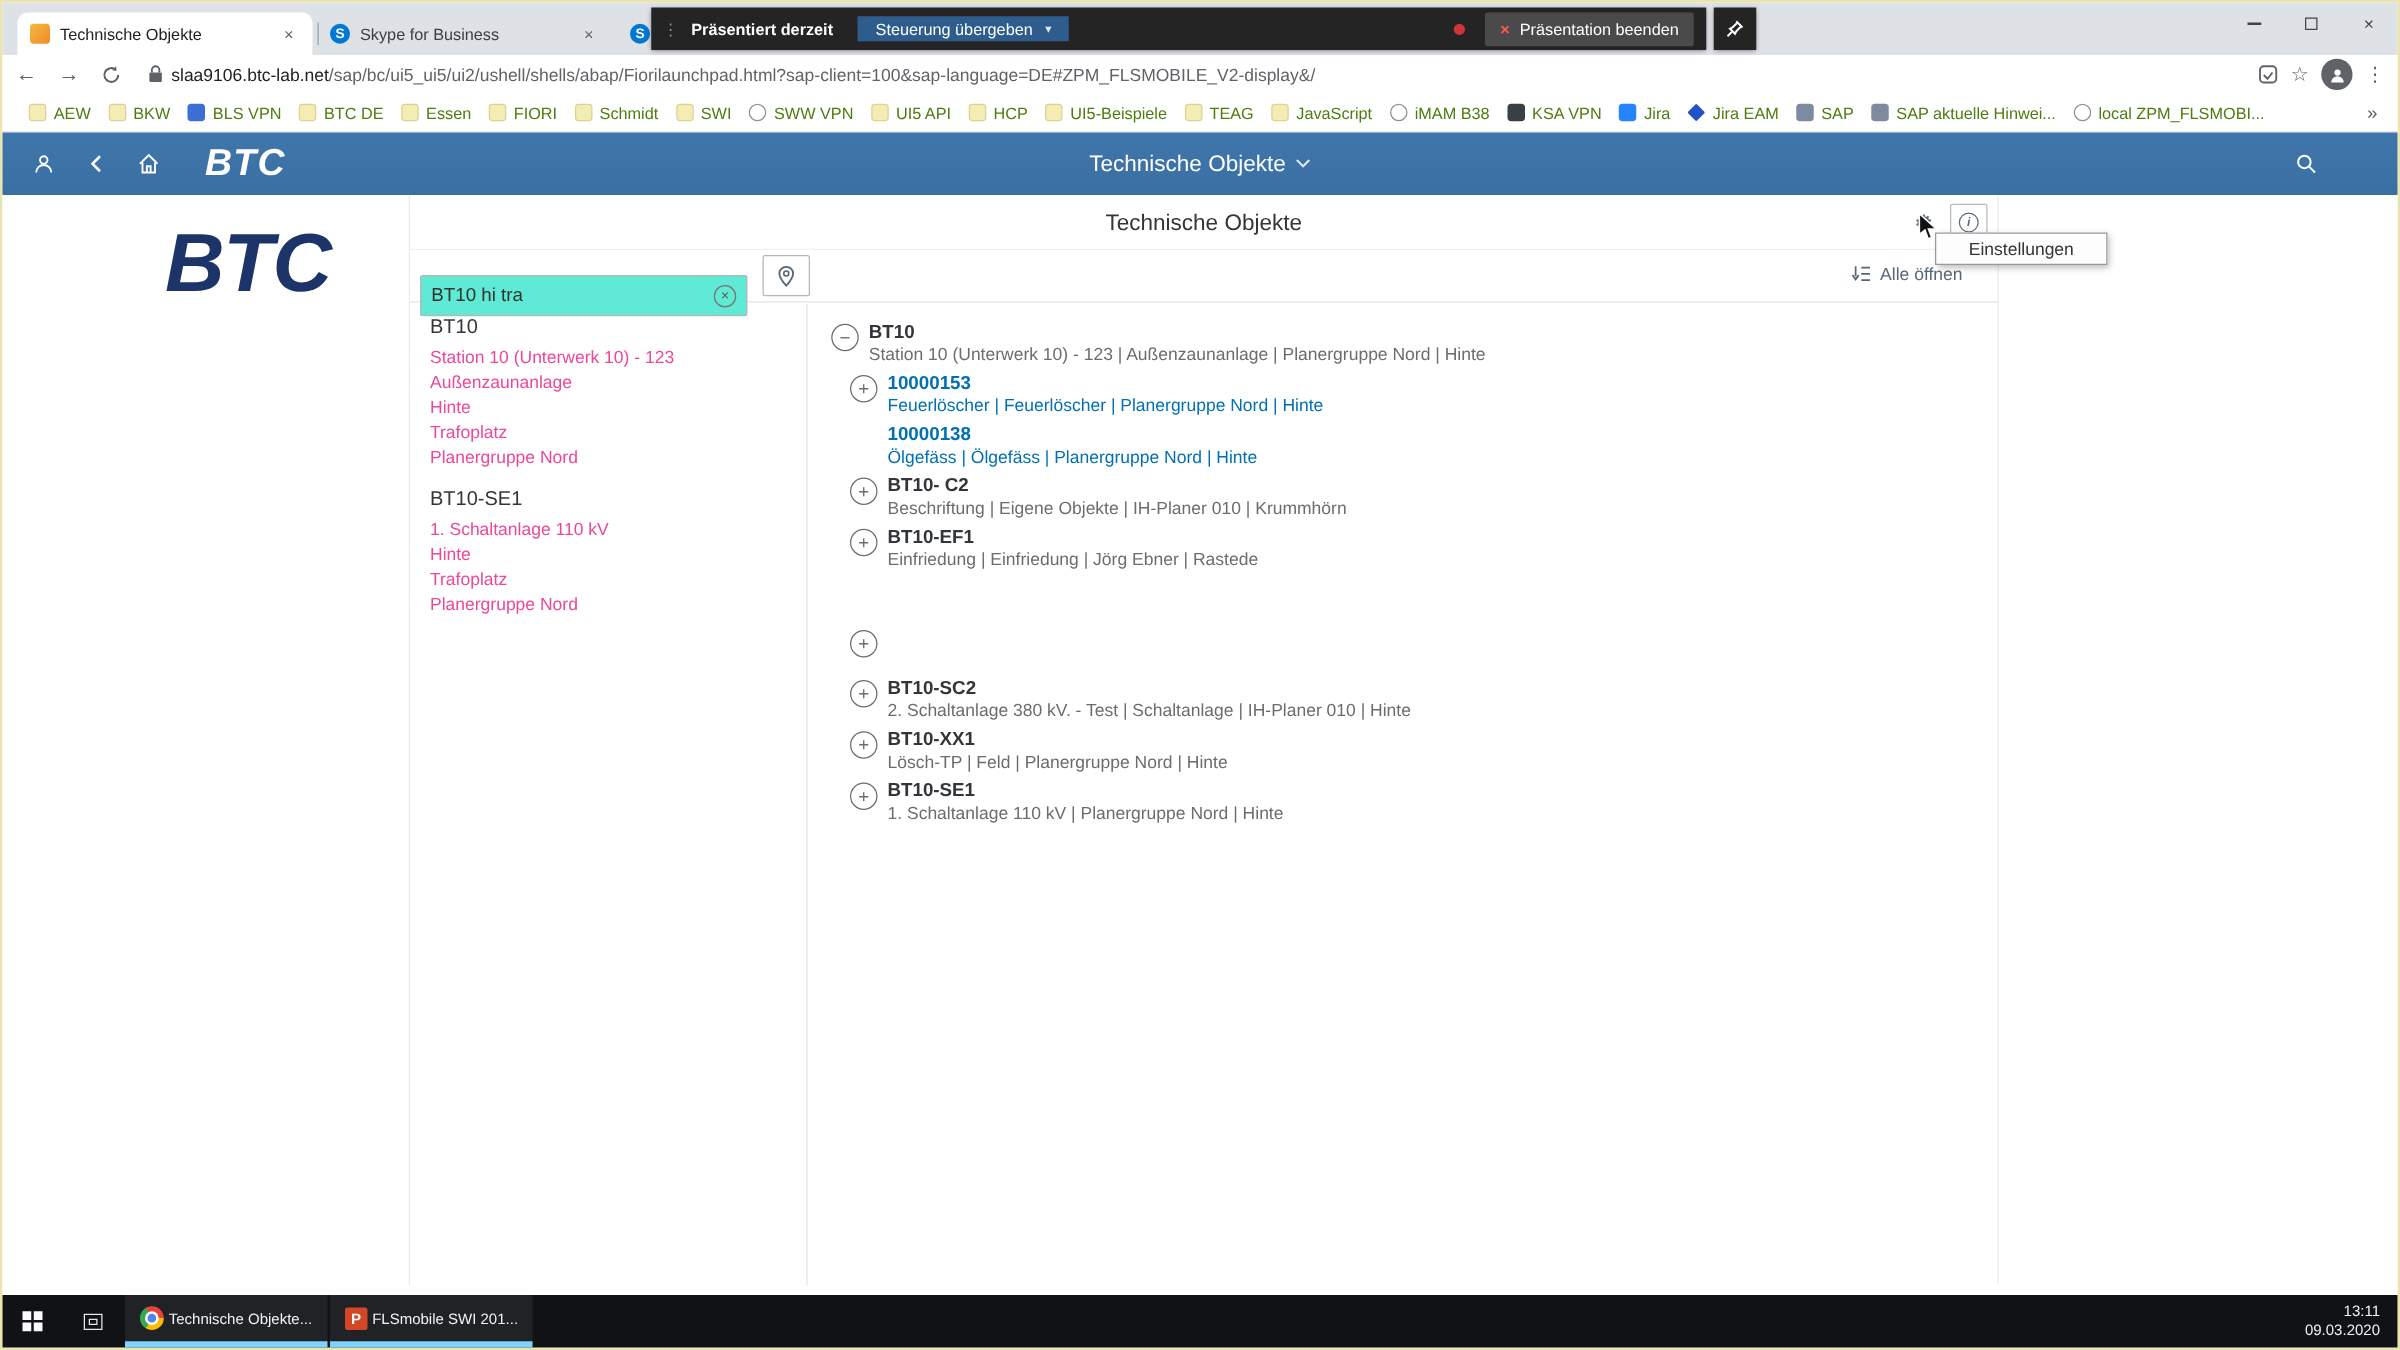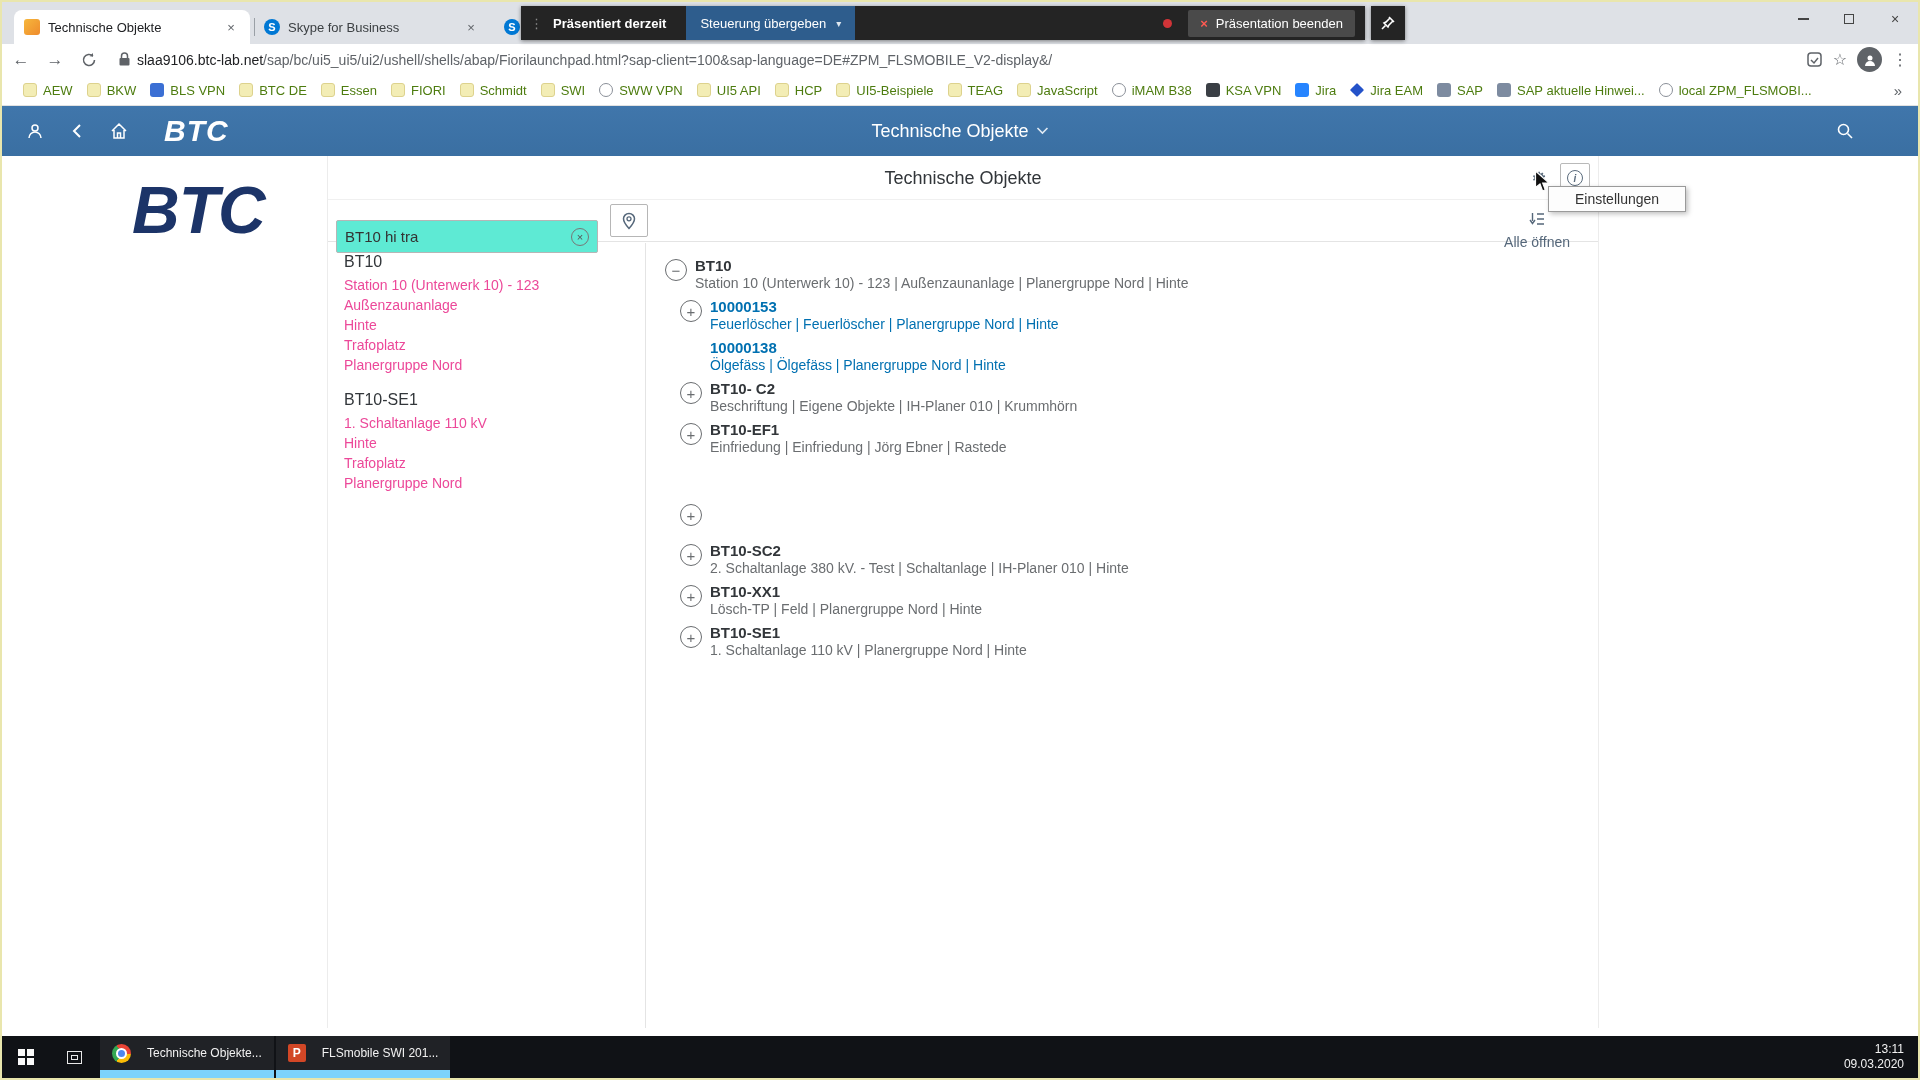--- a/index.html
+++ b/index.html
@@ -20,21 +20,21 @@
   .tab-close { width:18px; height:18px; border-radius:50%; display:flex; align-items:center; justify-content:center; color:#5f6368; font-size:13px; margin-left:6px; flex:none; }
   .win-controls { position:absolute; right:0; top:0; height:34px; display:flex; }
   .wc { width:46px; height:34px; display:flex; align-items:center; justify-content:center; color:#444; font-size:14px; }
   .wc .maxbox { width:10px; height:10px; border:1.4px solid #444; }
   .wc .minline { width:11px; height:1.6px; background:#444; }
 
   
   .skype-bar { position:absolute; left:519px; top:4px; width:844px; height:34px; background:#242424; display:flex; align-items:center; z-index:30; box-shadow:0 1px 4px rgba(0,0,0,.45); color:#fff; font-size:13px; }
   .sk-grip { color:#8b8b8b; margin:0 10px 0 9px; font-size:13px; }
   .sk-label { font-weight:bold; }
-  .sk-transfer { margin-left:20px; height:34px; background:#2e5d8d; display:flex; align-items:center; gap:10px; padding:0 14px; }
+  .sk-transfer { margin-left:20px; height:20px; background:#2e5d8d; display:flex; align-items:center; gap:10px; padding:0 14px; }
   .sk-caret { font-size:10px; color:#dfe8f0; }
   .sk-spacer { flex:1; }
   .sk-dot { width:9px; height:9px; border-radius:50%; background:#d13438; margin-right:16px; flex:none; }
   .sk-end { display:flex; align-items:center; gap:8px; background:#4a4a4a; height:27px; padding:0 12px; margin-right:10px; border-radius:2px; }
   .sk-end-x { color:#ff5a52; font-weight:bold; font-size:13px; }
   .sk-pin-box { position:absolute; left:1369px; top:4px; width:34px; height:34px; background:#242424; display:flex; align-items:center; justify-content:center; z-index:30; box-shadow:0 1px 4px rgba(0,0,0,.45); }
 
   
   .addr { position:absolute; left:0; top:42px; right:0; height:31px; background:#fff; display:flex; align-items:center; }
   .nav-ic { width:30px; height:28px; display:flex; align-items:center; justify-content:center; color:#5f6368; font-size:17px; margin-left:4px; }
@@ -77,21 +77,21 @@
   .sub-actions { position:absolute; right:8px; top:7px; display:flex; gap:6px; }
   .icon-btn { width:30px; height:30px; display:flex; align-items:center; justify-content:center; border-radius:2px; }
   .icon-btn.gear { color:#5a6b7c; font-size:17px; }
   .icon-btn.info { border:1px solid #b9b9b9; }
   .info-cir { width:16px; height:16px; border:1.5px solid #5a6b7c; border-radius:50%; color:#5a6b7c; font-size:10px; font-weight:bold; display:flex; align-items:center; justify-content:center; font-style:italic; }
   .toolbar { position:relative; height:42px; border-bottom:1px solid #e4e4e4; }
   .search-box { position:absolute; left:8px; top:20px; width:262px; height:33px; border:1px solid #b6b6b6; border-radius:2px; display:flex; align-items:center; padding:0 8px; background:#5eead4; }
   .search-box input { border:none; outline:none; flex:1; font-size:15px; color:#333; font-family:"Liberation Sans", sans-serif; background:transparent; }
   .clear-cir { width:18px; height:18px; border:1px solid #777; border-radius:50%; color:#555; font-size:11px; display:flex; align-items:center; justify-content:center; flex:none; }
   .geo-btn { position:absolute; left:282px; top:4px; width:38px; height:33px; border:1px solid #b6b6b6; border-radius:2px; display:flex; align-items:center; justify-content:center; background:#fff; }
-  .open-all { position:absolute; right:28px; top:11px; display:flex; align-items:center; gap:7px; color:#55677a; font-size:14px;flex-direction:column; }
+  .open-all { position:absolute; right:28px; top:11px; display:flex; align-items:center; gap:7px; color:#55677a; font-size:14px; }
 
   
   .left-col { position:absolute; left:0; top:87px; bottom:0; width:318px; border-right:1px solid #e4e4e4; padding:10px 16px; }
   .litem { margin-bottom:16px; }
   .litem-title { font-size:16px; color:#32363a; margin-bottom:4px; }
   .litem-line { font-size:14px; color:#ec4899; line-height:20px; }
 
   
   .tree { position:absolute; left:319px; top:87px; right:0; bottom:0; padding:14px 0 0 18px; overflow:hidden; }
   .trow { display:flex; align-items:flex-start; margin-bottom:6px; min-height:34px; }
@@ -106,21 +106,21 @@
   .tooltip { position:absolute; left:1546px; top:30px; background:#fdfdfd; border:1px solid #9a9a9a; box-shadow:2px 2px 5px rgba(0,0,0,.25); padding:4px 26px; font-size:14px; color:#333; z-index:40; white-space:nowrap; }
   .cursor { position:absolute; left:1532px; top:14px; z-index:50; }
 
   
   .taskbar { position:absolute; left:0; right:0; bottom:0; height:42px; background:#101216; display:flex; align-items:stretch; color:#f2f2f2; }
   .tb-btn { width:48px; display:flex; align-items:center; justify-content:center; }
   .start-grid { display:grid; grid-template-columns:7px 7px; grid-template-rows:7px 7px; gap:2px; }
   .start-grid span { background:#fafafa; }
   .taskview { width:15px; height:13px; border:1.5px solid #e8e8e8; position:relative; }
   .taskview::after { content:""; position:absolute; left:3px; top:3px; right:3px; bottom:3px; border:1px solid #e8e8e8; }
-  .tb-app { display:flex; align-items:center; gap:16px; padding:0 12px; font-size:12px; background:rgba(255,255,255,.07); border-bottom:8px solid #7dd3fc; margin-left:2px; max-width:180px; }
+  .tb-app { display:flex; align-items:center; gap:4px; padding:0 12px; font-size:12px; background:rgba(255,255,255,.07); border-bottom:5px solid #7dd3fc; margin-left:2px; max-width:180px; }
   .tb-app .lbl { overflow:hidden; white-space:nowrap; text-overflow:ellipsis; }
   .chrome-ball { width:19px; height:19px; border-radius:50%; background:conic-gradient(from -30deg,#ea4335 0 120deg,#fbbc05 120deg 240deg,#34a853 240deg 360deg); position:relative; flex:none; }
   .chrome-ball::after { content:""; position:absolute; inset:4px; border-radius:50%; background:#4f86ec; border:2px solid #fff; }
   .ppt-ic { width:18px; height:18px; background:#d24726; border-radius:2px; color:#fff; font-size:12px; font-weight:bold; display:flex; align-items:center; justify-content:center; flex:none; }
   .tb-clock { margin-left:auto; padding:0 14px 0 8px; display:flex; flex-direction:column; justify-content:center; align-items:flex-end; font-size:12px; line-height:15px; }
 </style>
 </head>
 <body>
 
 <div class="frame">

